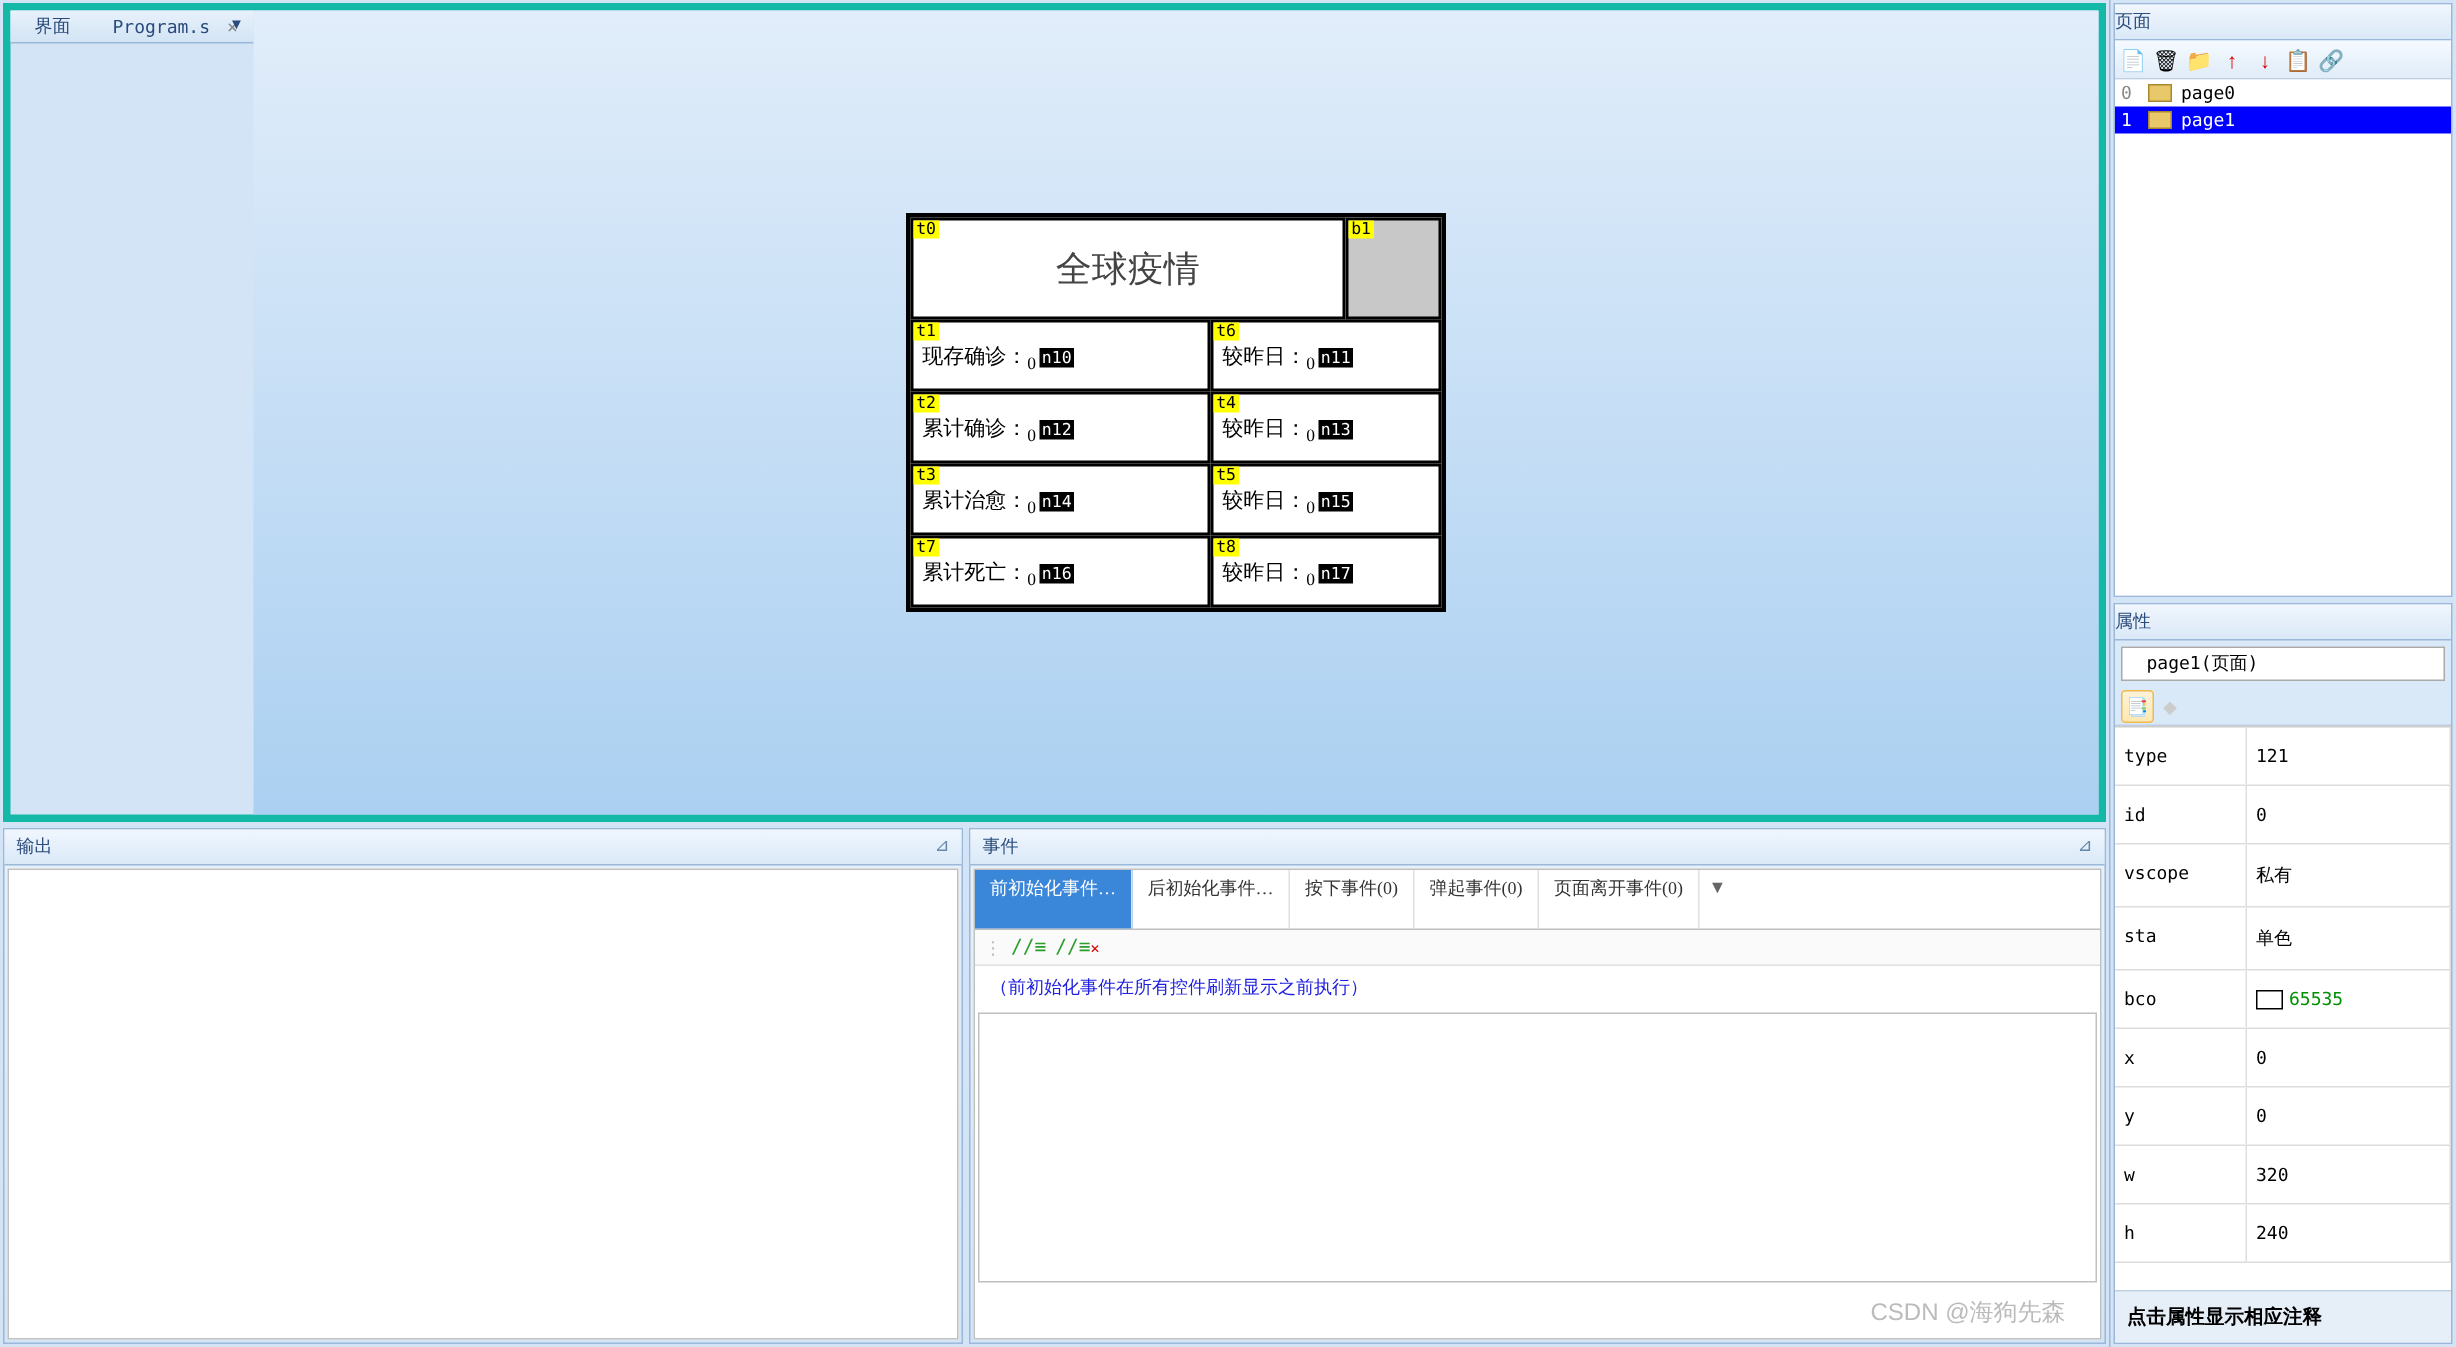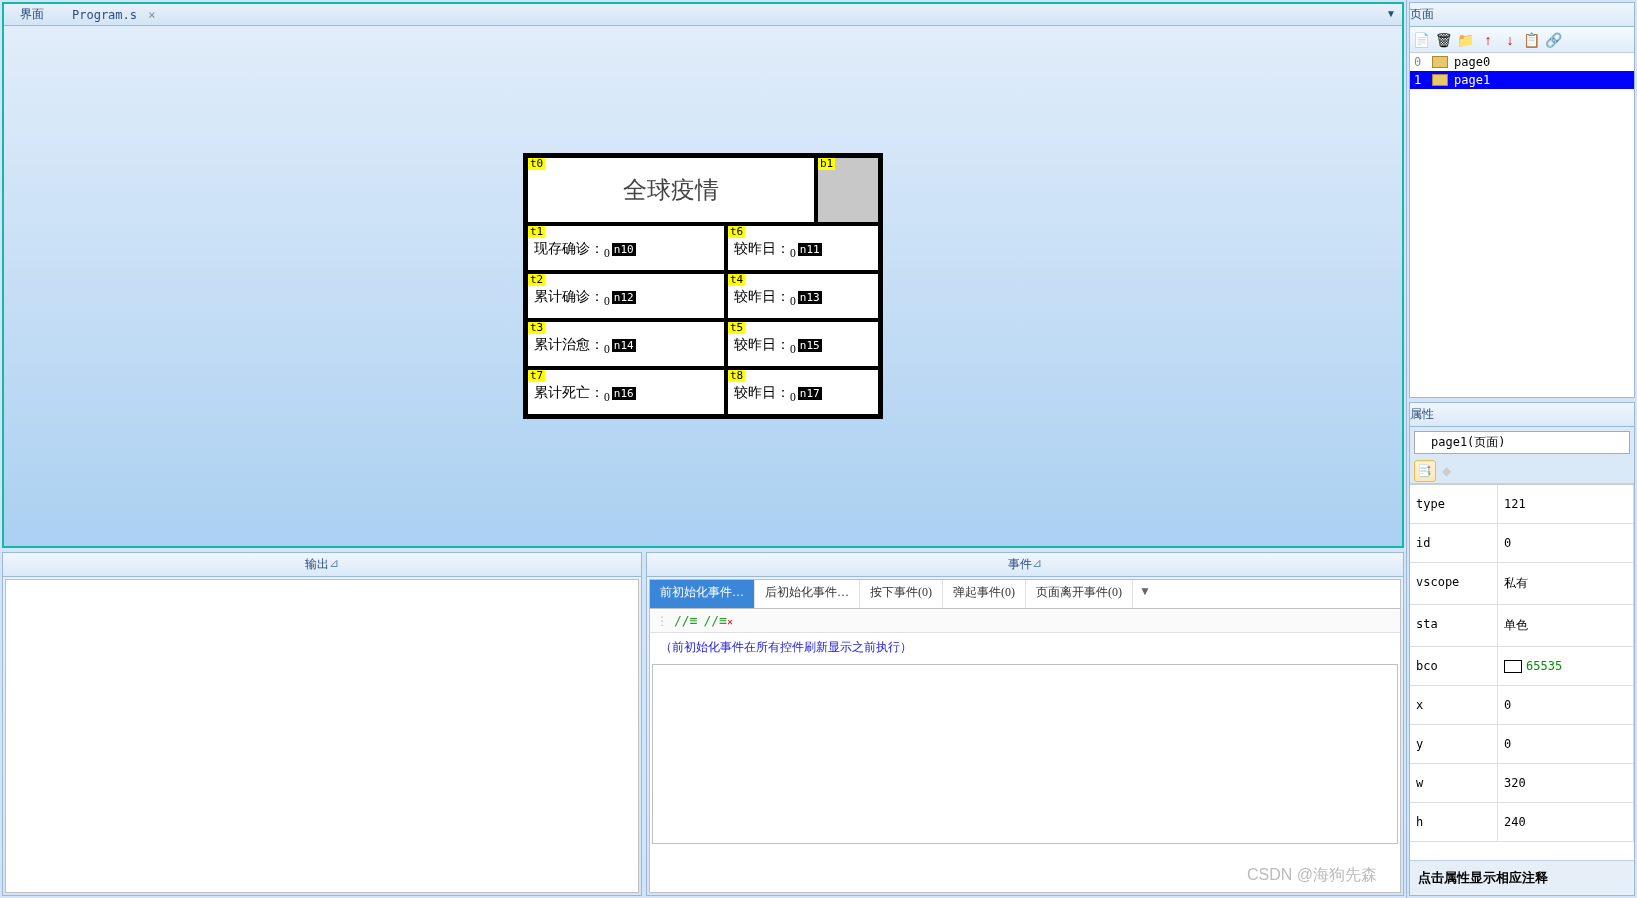--- a/index.html
+++ b/index.html
@@ -18,22 +18,21 @@
     
     .left-side {
       display: grid;
       grid-template-rows: 550px 1fr;
       border-right: 1px solid #9bb8d8;
     }
 
     
     .canvas-wrap {
       display: flex;
-      flex-direction: column;
-      border: 2px solid #14b8a6;
+      border: 5px solid #14b8a6;
       margin: 2px;
     }
     .canvas-tabs {
       display: flex;
       background: linear-gradient(#e8f1fb, #d2e4f5);
       border-bottom: 1px solid #9bb8d8;
       height: 22px;
       align-items: center;
       padding-left: 6px;
       gap: 8px;
@@ -121,38 +120,38 @@
       border: 1px solid #9bb8d8;
       background: linear-gradient(#e8f1fb, #d2e4f5);
       display: flex;
       flex-direction: column;
     }
     .panel-header {
       background: linear-gradient(#f0f6fd, #dae9f8);
       padding: 3px 8px;
       color: #2a4c7c;
       display: flex;
-      justify-content: center;
+      justify-content: space-between;
       border-bottom: 1px solid #9bb8d8;
     }
     .pin { color: #6688aa; }
     .panel-body {
       flex: 1;
       background: #fff;
       margin: 2px;
       border: 1px solid #c0c0c0;
       overflow: auto;
     }
 
     
     .event-tabs {
       display: flex;
       background: #fff;
       border-bottom: 1px solid #c0c0c0;
-      height: 29px;
+      height: 40px;
     }
     .event-tab {
       padding: 4px 10px;
       font-size: 12px;
       color: #333;
       border-right: 1px solid #e0e0e0;
       white-space: nowrap;
       font-family: SimSun;
     }
     .event-tab.active {

